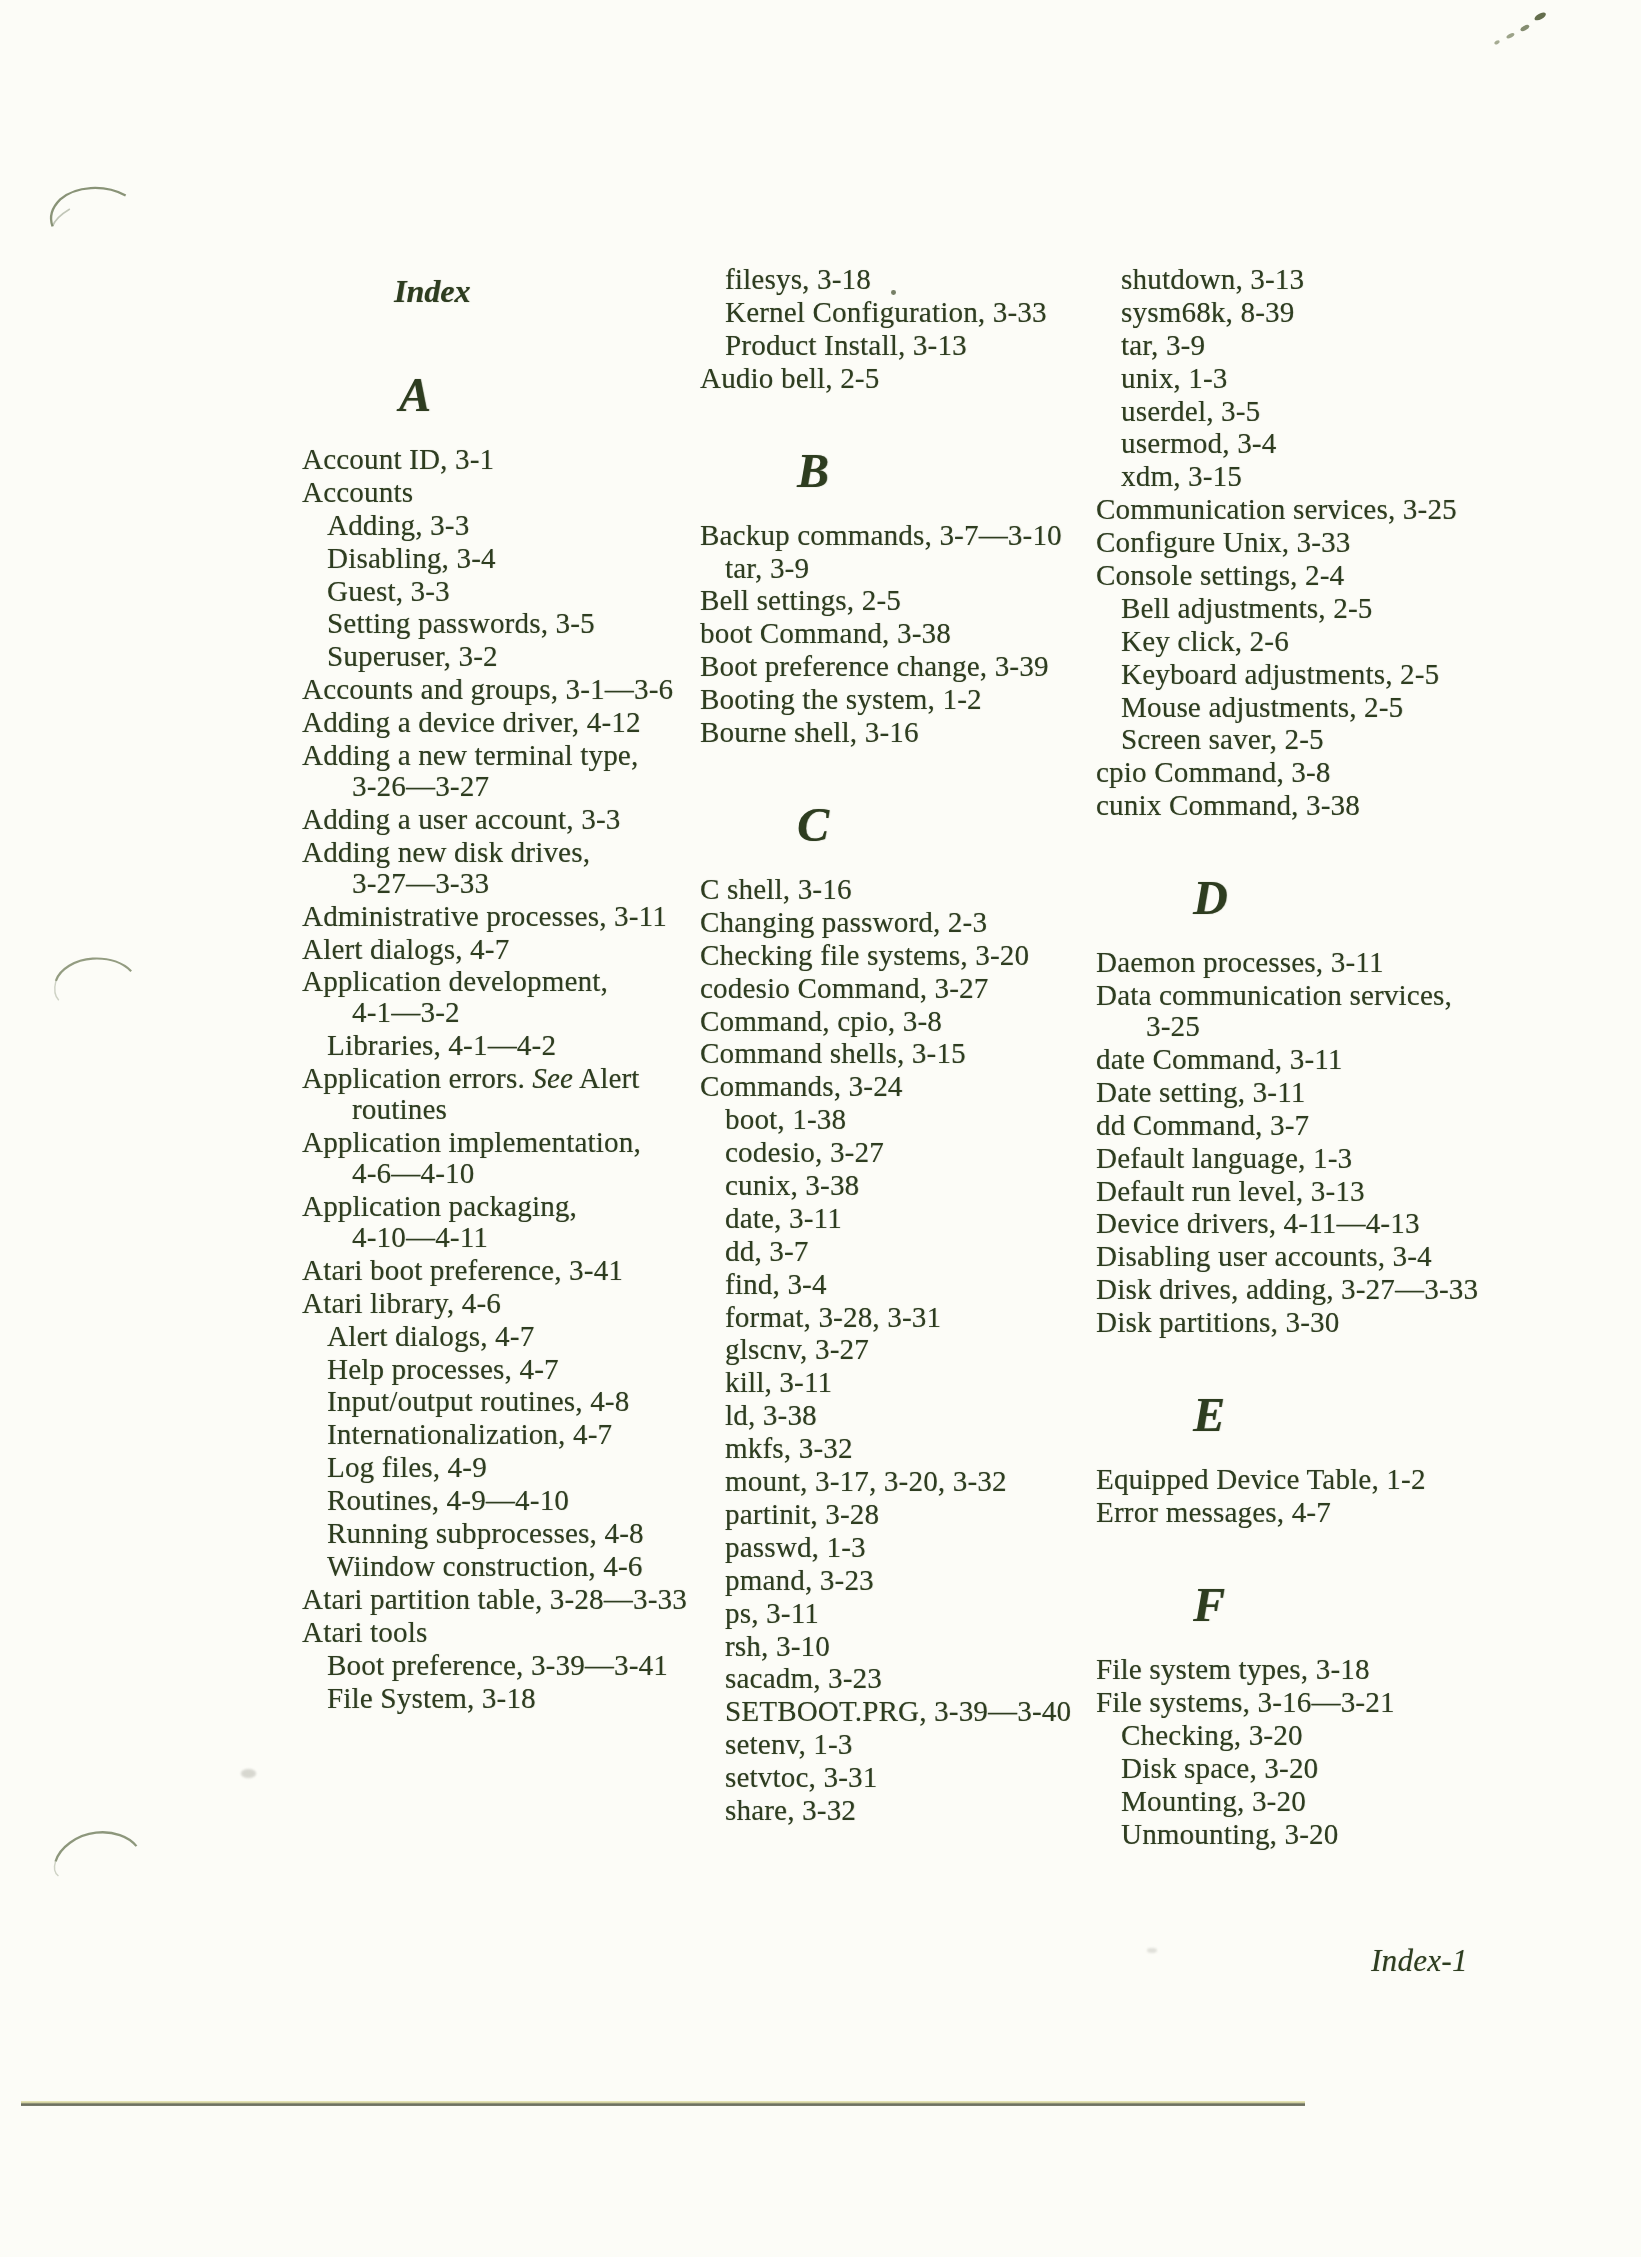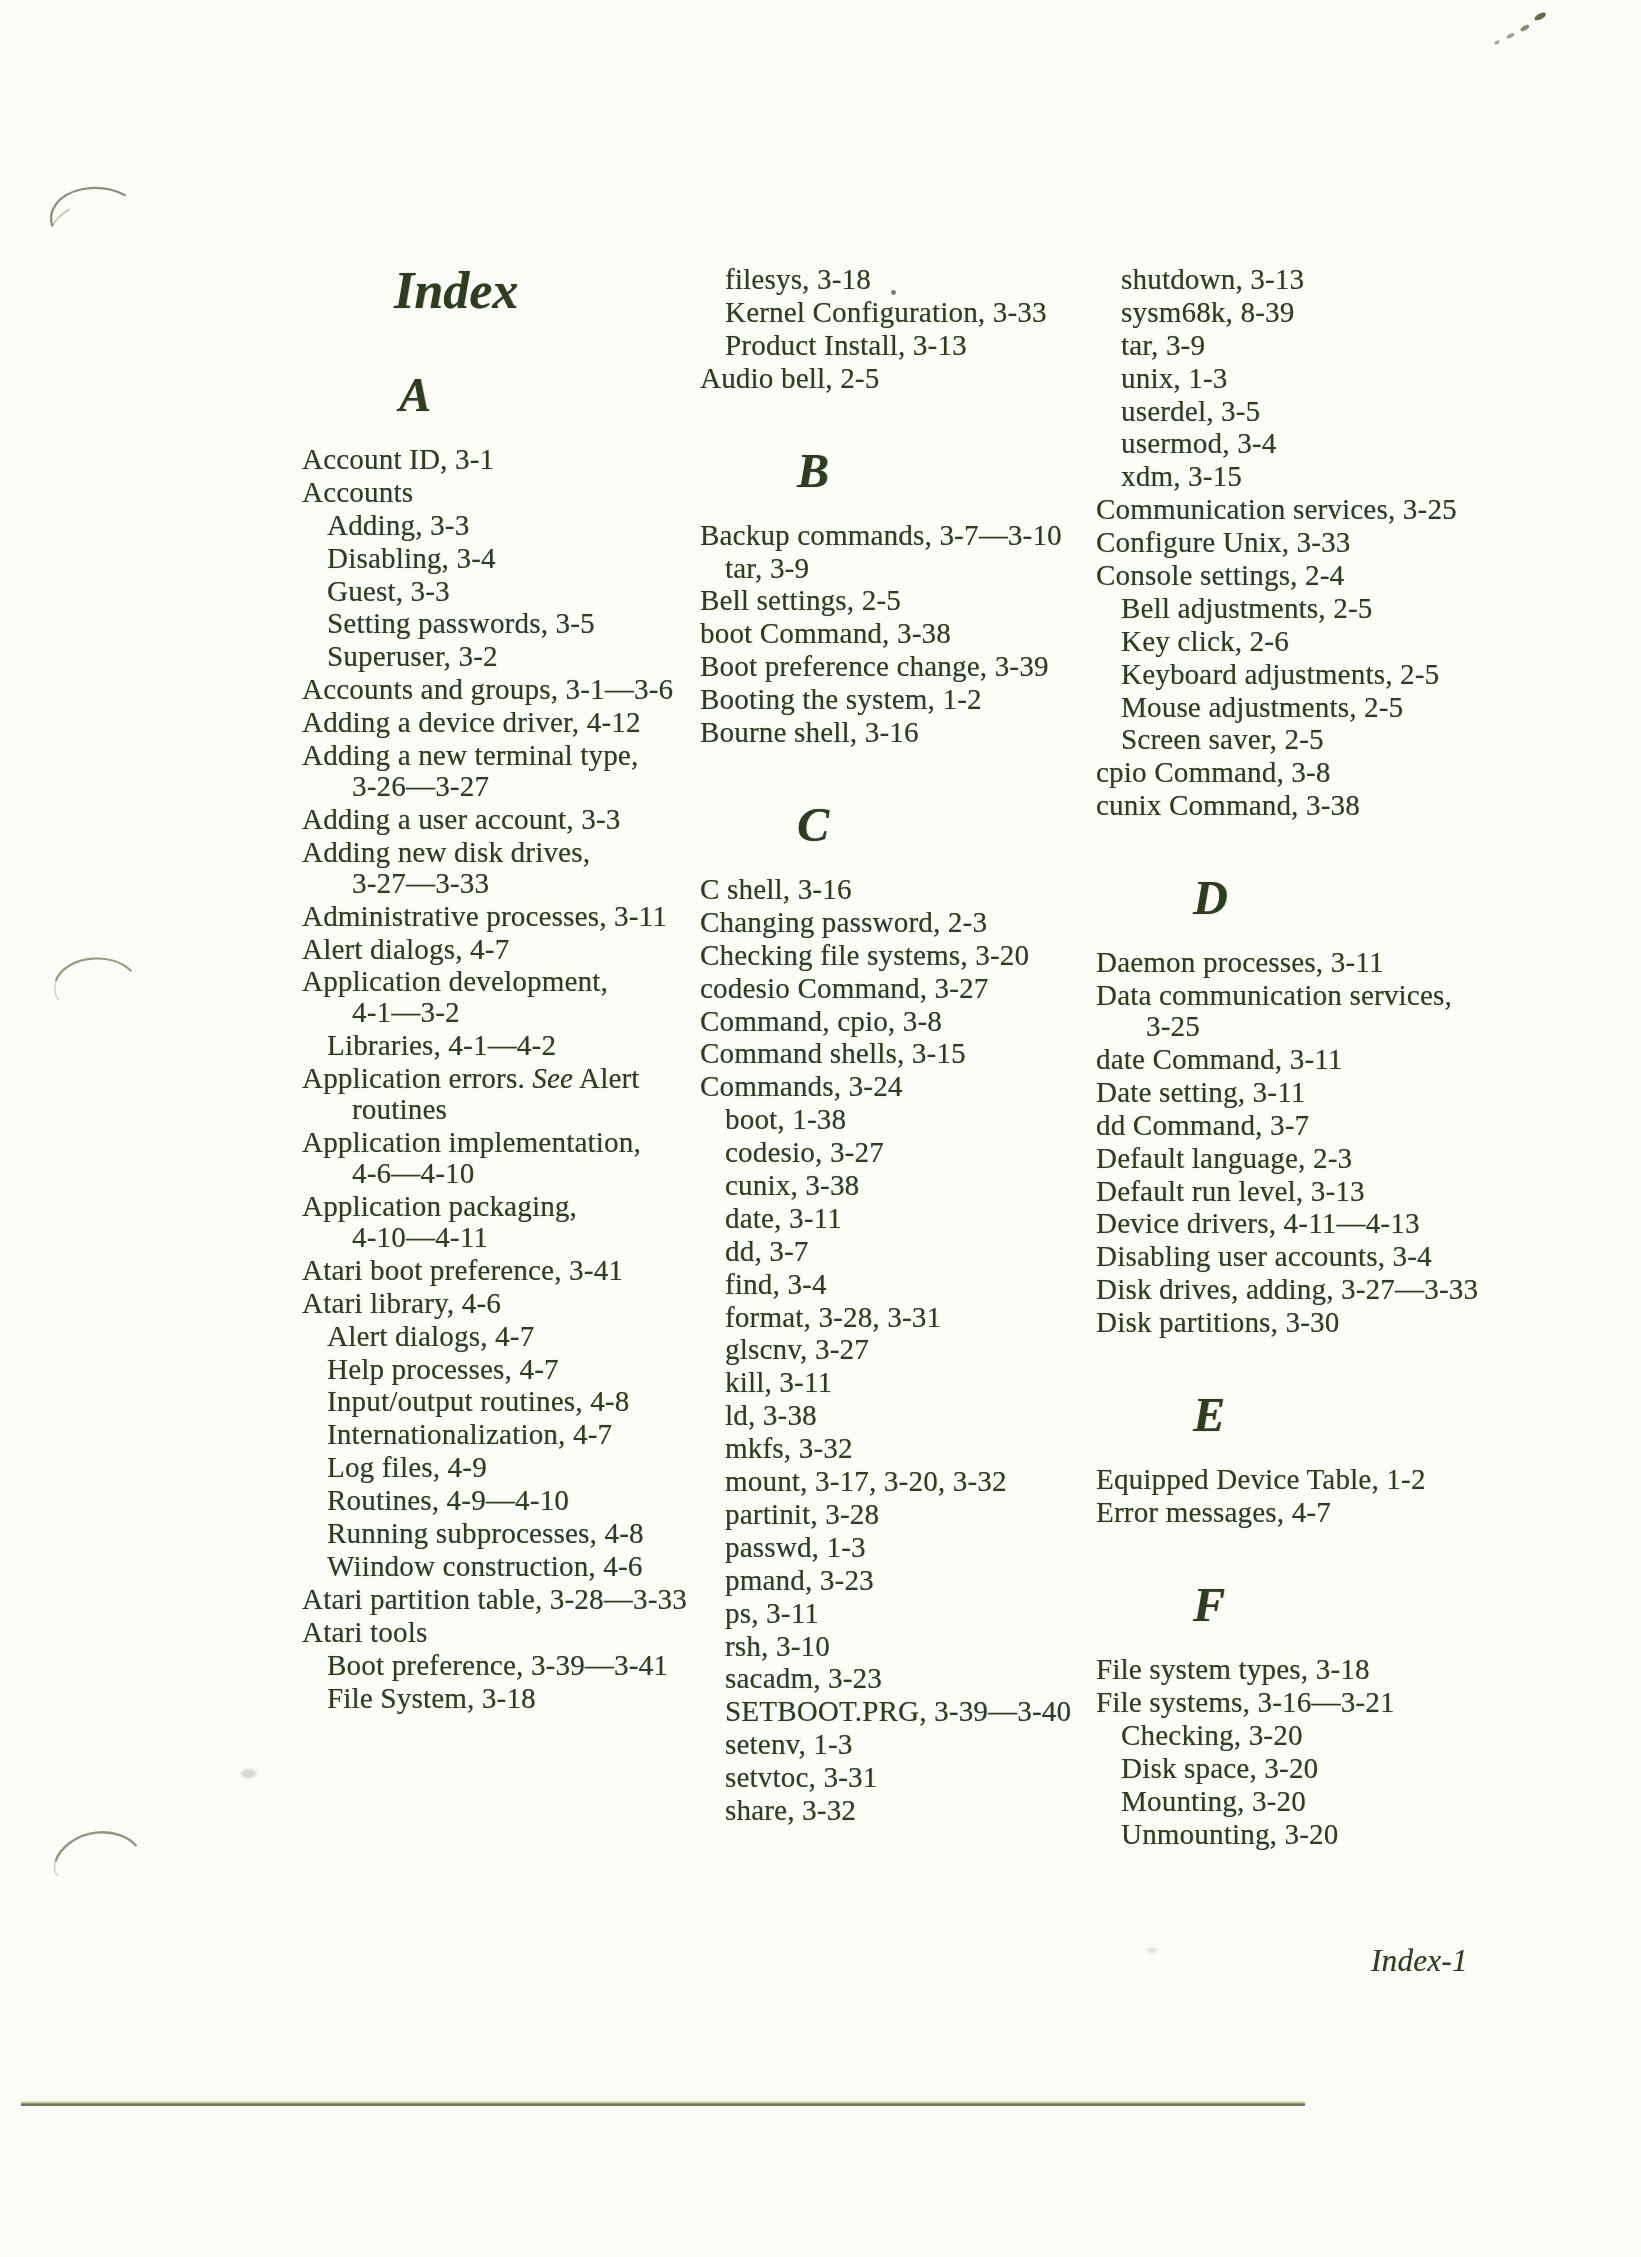--- a/index.html
+++ b/index.html
@@ -8,21 +8,21 @@
     background:#fcfcf7;
     font-family:"Liberation Serif","DejaVu Serif",serif;
     color:#2e3d20;
   }
   .col{position:absolute;top:264px;}
   #col-1{left:302px;width:359px;}
   #col-2{left:700px;width:378px;}
   #col-3{left:1096px;width:415px;}
 
   .idx-title{
-    font-size:52px;line-height:54px;font-weight:bold;font-style:italic;
+    font-size:32px;line-height:54px;font-weight:bold;font-style:italic;
     margin:0 0 39px 92px;
     text-shadow:0.4px 0.4px 0.9px rgba(40,54,24,.6);
   }
   .letter-heading{
     font-size:48px;line-height:48px;font-weight:bold;font-style:italic;
     margin:53px 0 25px 97px;
     text-shadow:0.4px 0.4px 0.9px rgba(40,54,24,.6);
   }
   .entry{
     font-size:29px;line-height:31px;margin:0 0 1.9px 0;
@@ -149,21 +149,21 @@
     <div class="entry lvl1"><span class="line-main"><span>Mouse adjustments, 2-5</span></span></div>
     <div class="entry lvl1"><span class="line-main"><span>Screen saver, 2-5</span></span></div>
     <div class="entry lvl0"><span class="line-main"><span>cpio Command, 3-8</span></span></div>
     <div class="entry lvl0"><span class="line-main"><span>cunix Command, 3-38</span></span></div>
     <div class="letter-heading">D</div>
     <div class="entry lvl0"><span class="line-main"><span>Daemon processes, 3-11</span></span></div>
     <div class="entry lvl0"><span class="line-main"><span>Data communication services,</span></span><span class="wrap-line">3-25</span></div>
     <div class="entry lvl0"><span class="line-main"><span>date Command, 3-11</span></span></div>
     <div class="entry lvl0"><span class="line-main"><span>Date setting, 3-11</span></span></div>
     <div class="entry lvl0"><span class="line-main"><span>dd Command, 3-7</span></span></div>
-    <div class="entry lvl0"><span class="line-main"><span>Default language, 2-3</span></span></div>
+    <div class="entry lvl0"><span class="line-main"><span>Default language, 1-3</span></span></div>
     <div class="entry lvl0"><span class="line-main"><span>Default run level, 3-13</span></span></div>
     <div class="entry lvl0"><span class="line-main"><span>Device drivers, 4-11—4-13</span></span></div>
     <div class="entry lvl0"><span class="line-main"><span>Disabling user accounts, 3-4</span></span></div>
     <div class="entry lvl0"><span class="line-main"><span>Disk drives, adding, 3-27—3-33</span></span></div>
     <div class="entry lvl0"><span class="line-main"><span>Disk partitions, 3-30</span></span></div>
     <div class="letter-heading">E</div>
     <div class="entry lvl0"><span class="line-main"><span>Equipped Device Table, 1-2</span></span></div>
     <div class="entry lvl0"><span class="line-main"><span>Error messages, 4-7</span></span></div>
     <div class="letter-heading">F</div>
     <div class="entry lvl0"><span class="line-main"><span>File system types, 3-18</span></span></div>

